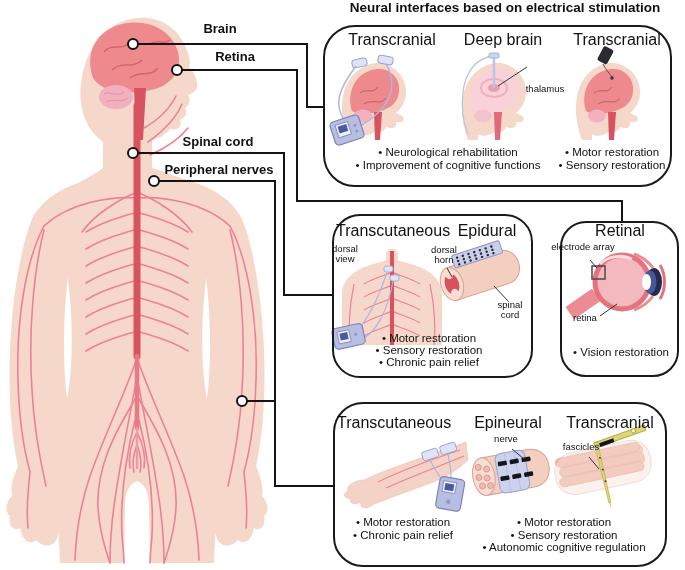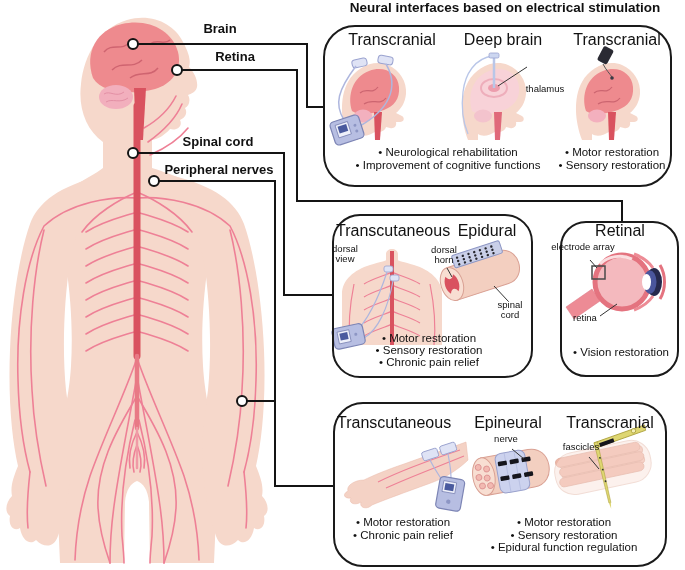--- a/index.html
+++ b/index.html
@@ -354,15 +354,15 @@
 
 <div class="t hdr" style="left:337px;top:414px;width:112px;">Transcutaneous</div>
 <div class="t hdr" style="left:459px;top:414px;width:98px;">Epineural</div>
 <div class="t hdr" style="left:561px;top:414px;width:98px;">Transcranial</div>
 <div class="t ann" style="left:477px;top:434px;width:58px;">nerve</div>
 <div class="t ann" style="left:552px;top:442px;width:58px;">fascicles</div>
 <div class="t blt" style="left:330px;top:516px;width:146px;">• Motor restoration</div>
 <div class="t blt" style="left:330px;top:529px;width:146px;">• Chronic pain relief</div>
 <div class="t blt" style="left:477px;top:516px;width:174px;">• Motor restoration</div>
 <div class="t blt" style="left:477px;top:529px;width:174px;">• Sensory restoration</div>
-<div class="t blt" style="left:477px;top:541px;width:174px;">• Epidural function regulation</div>
+<div class="t blt" style="left:477px;top:541px;width:174px;">• Autonomic cognitive regulation</div>
 
 </div>
 
 </body></html>

